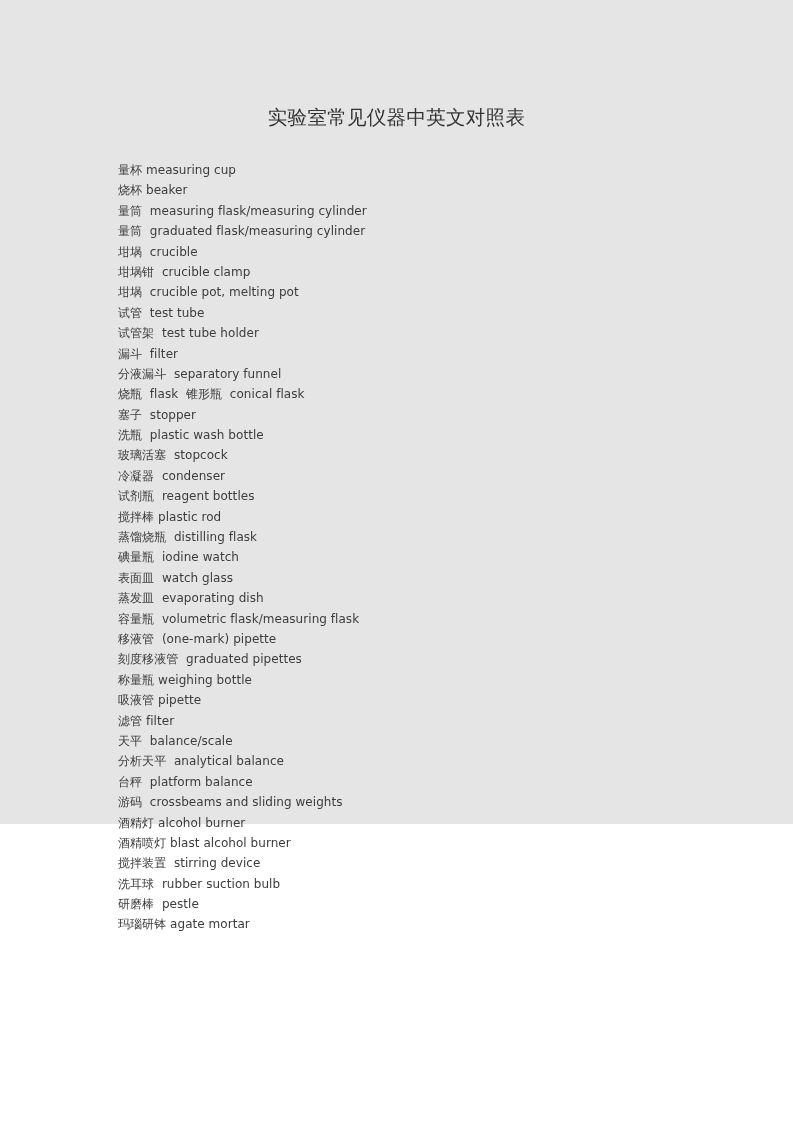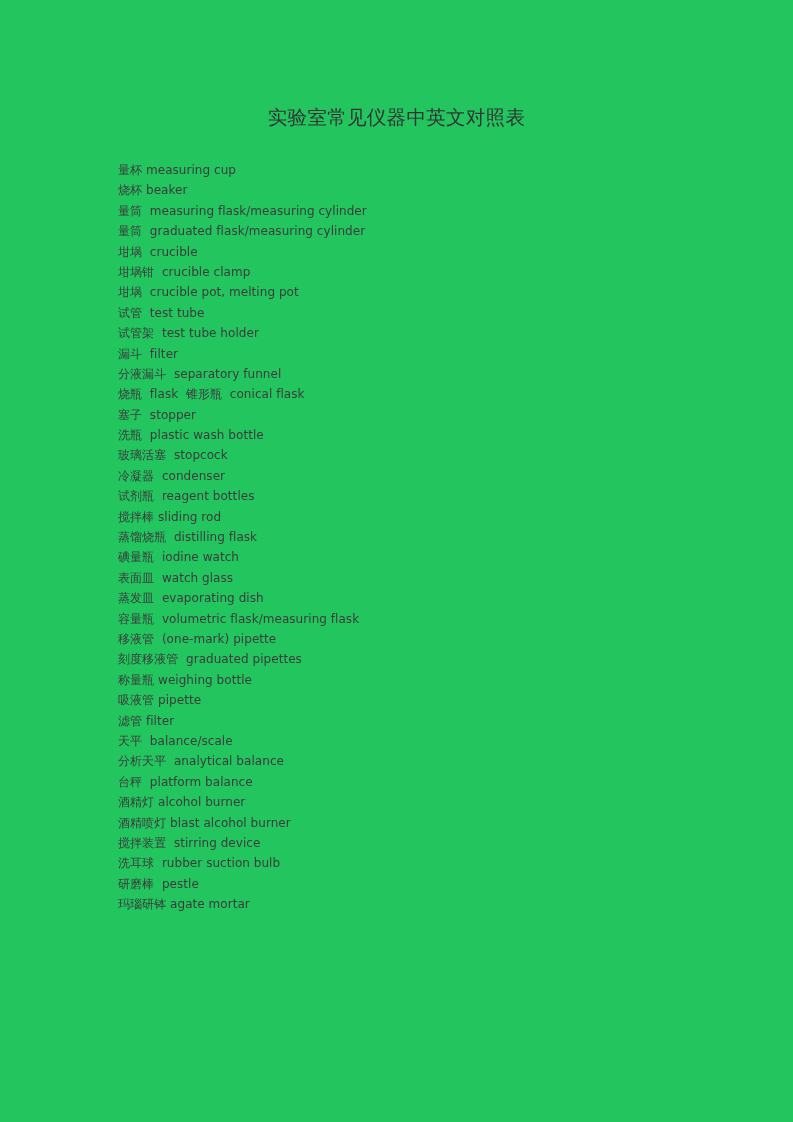--- a/index.html
+++ b/index.html
@@ -10,22 +10,22 @@
   body {
     width: 793px;
     height: 1122px;
     position: relative;
     overflow: hidden;
     font-family: "Liberation Sans", sans-serif;
     -webkit-font-smoothing: antialiased;
   }
   .page {
     width: 793px;
-    height: 1122px;
-    background: #22c55e;
+    height: 824px;
+    background: #e5e5e5;
     position: relative;
     box-sizing: border-box;
   }
   .doc-title {
     position: absolute;
     top: 105px;
     left: 0;
     width: 793px;
     text-align: center;
     font-family: "DejaVu Serif", "Liberation Serif", serif;
@@ -69,34 +69,35 @@
       <div class="entry-line">试管  test tube</div>
       <div class="entry-line">试管架  test tube holder</div>
       <div class="entry-line">漏斗  filter</div>
       <div class="entry-line">分液漏斗  separatory funnel</div>
       <div class="entry-line">烧瓶  flask  锥形瓶  conical flask</div>
       <div class="entry-line">塞子  stopper</div>
       <div class="entry-line">洗瓶  plastic wash bottle</div>
       <div class="entry-line">玻璃活塞  stopcock</div>
       <div class="entry-line">冷凝器  condenser</div>
       <div class="entry-line">试剂瓶  reagent bottles</div>
-      <div class="entry-line">搅拌棒 sliding rod</div>
+      <div class="entry-line">搅拌棒 plastic rod</div>
       <div class="entry-line">蒸馏烧瓶  distilling flask</div>
       <div class="entry-line">碘量瓶  iodine watch</div>
       <div class="entry-line">表面皿  watch glass</div>
       <div class="entry-line">蒸发皿  evaporating dish</div>
       <div class="entry-line">容量瓶  volumetric flask/measuring flask</div>
       <div class="entry-line">移液管  (one-mark) pipette</div>
       <div class="entry-line">刻度移液管  graduated pipettes</div>
       <div class="entry-line">称量瓶 weighing bottle</div>
       <div class="entry-line">吸液管 pipette</div>
       <div class="entry-line">滤管 filter</div>
       <div class="entry-line">天平  balance/scale</div>
       <div class="entry-line">分析天平  analytical balance</div>
       <div class="entry-line">台秤  platform balance</div>
+      <div class="entry-line">游码  crossbeams and sliding weights</div>
       <div class="entry-line">酒精灯 alcohol burner</div>
       <div class="entry-line">酒精喷灯 blast alcohol burner</div>
       <div class="entry-line">搅拌装置  stirring device</div>
       <div class="entry-line">洗耳球  rubber suction bulb</div>
       <div class="entry-line">研磨棒  pestle</div>
       <div class="entry-line">玛瑙研钵 agate mortar</div>
     </div>
 
 </div>
 

